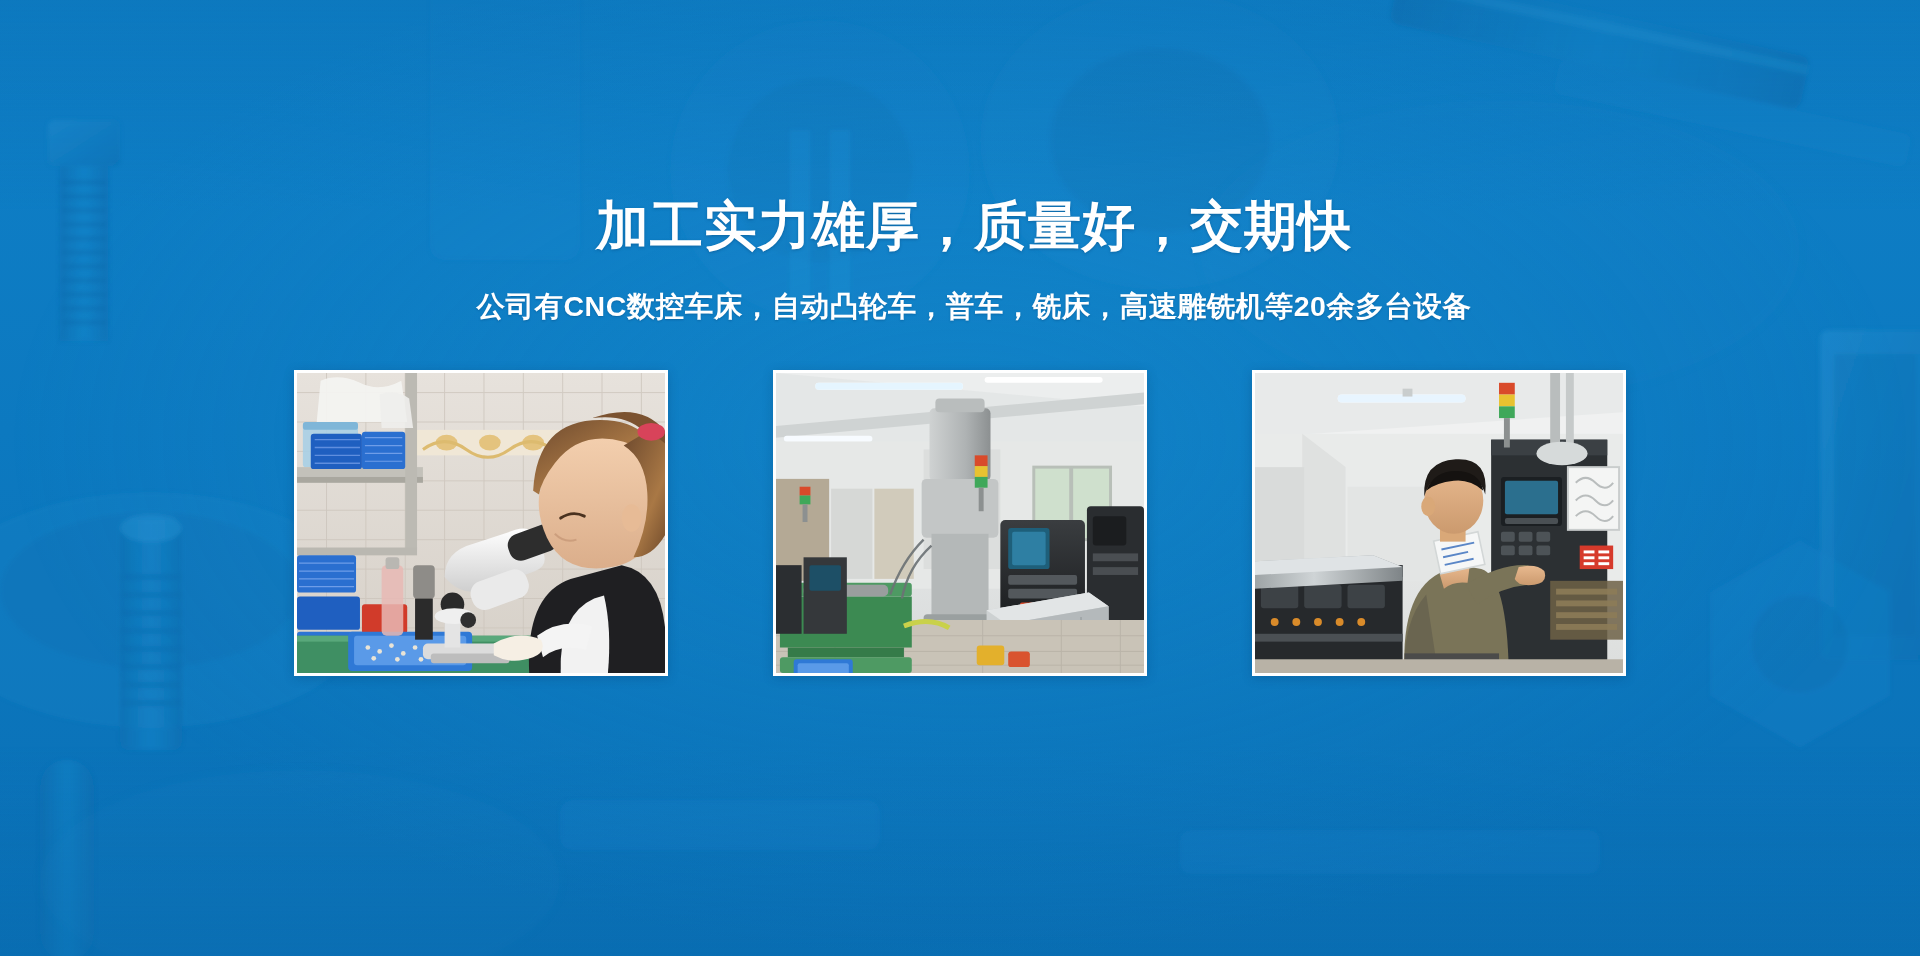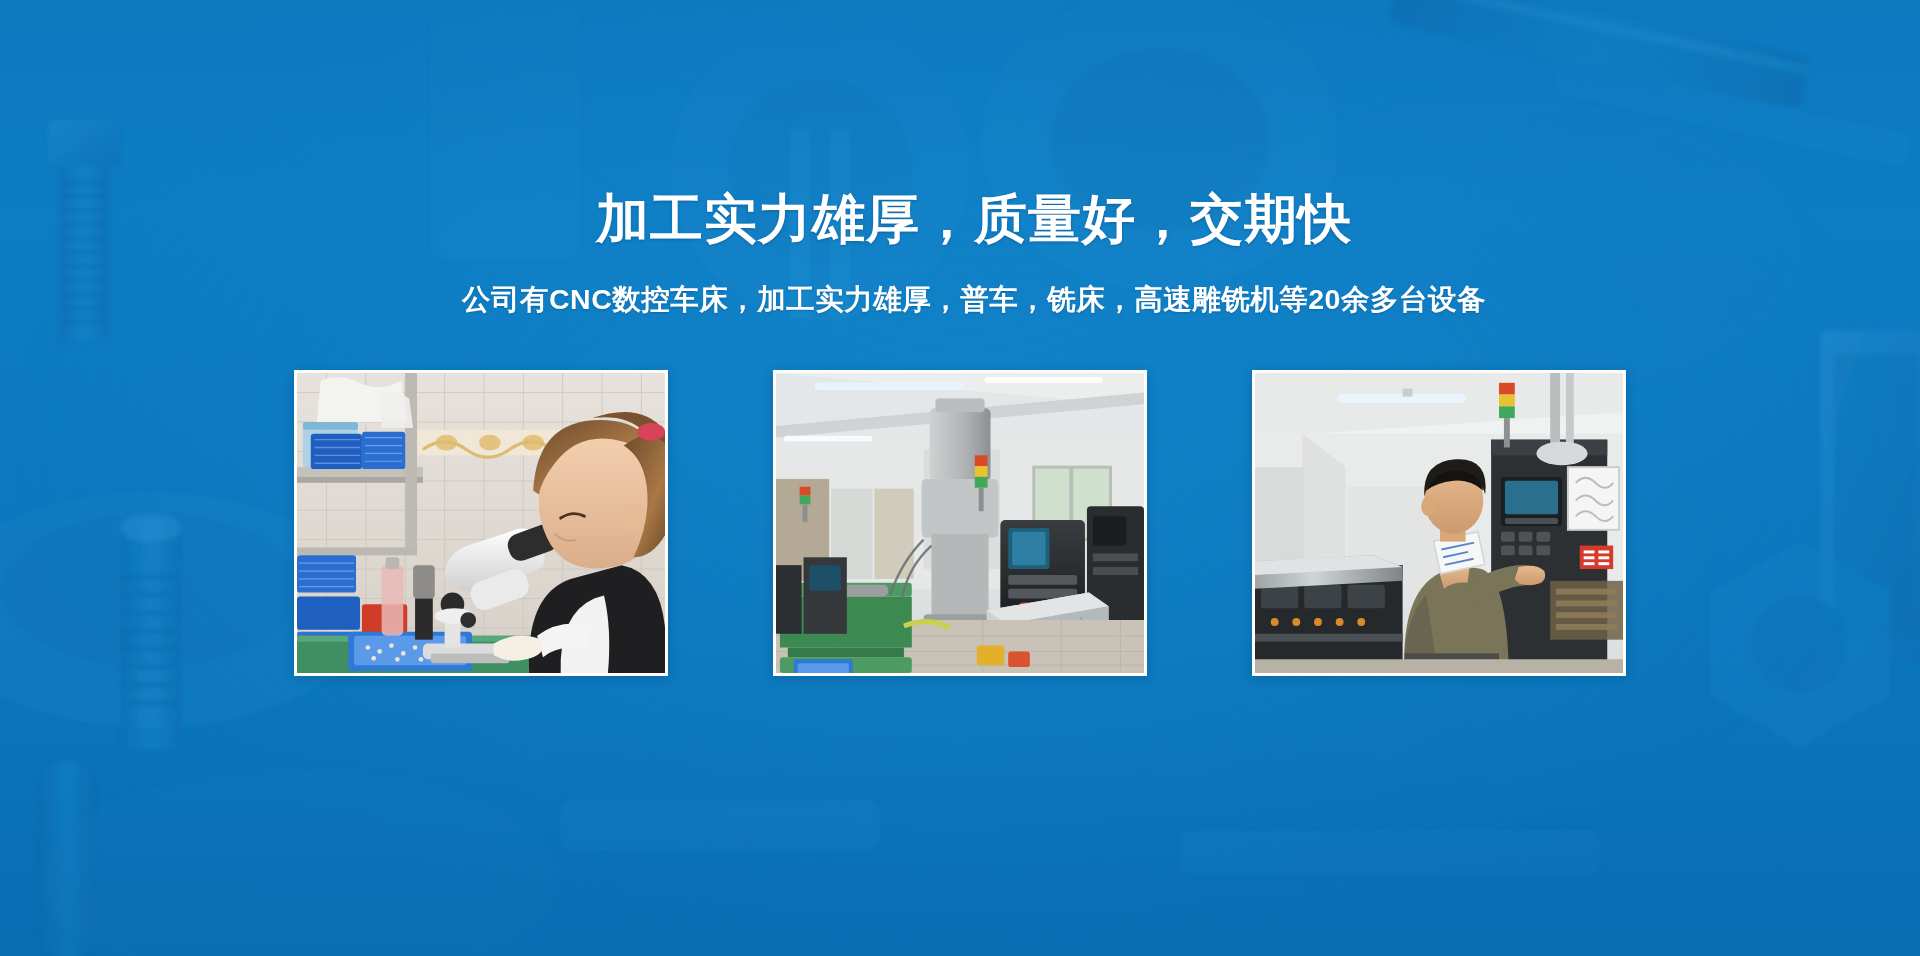--- a/index.html
+++ b/index.html
@@ -28,21 +28,21 @@
   .bg-vignette{
     position:absolute;inset:0;
     background:
       radial-gradient(ellipse 1400px 760px at 50% 46%, rgba(28,150,214,.30) 0%, rgba(12,121,192,0) 68%),
       linear-gradient(180deg, rgba(8,104,170,.30) 0%, rgba(12,121,192,0) 22%, rgba(12,121,192,0) 78%, rgba(8,104,170,.32) 100%);
     pointer-events:none;
   }
 
   
   .text-block{
-    position:absolute;left:0;right:0;top:186px;
+    position:absolute;left:0;right:0;top:193px;
     text-align:center;
     z-index:4;
     padding-left:28px;
   }
   .headline{
     margin:0;
     font-size:53px;
     line-height:66px;
     font-weight:bold;
     color:#ffffff;
@@ -206,21 +206,21 @@
         <ellipse cx="300" cy="880" rx="260" ry="110" fill="#1b8ccd" opacity=".22"></ellipse>
         <ellipse cx="1500" cy="250" rx="300" ry="150" fill="#1b8ccd" opacity=".18"></ellipse>
       </g>
     </svg>
   </div>
 
   <div class="bg-vignette"></div>
 
   <div class="text-block">
     <h1 class="headline">加工实力雄厚，质量好，交期快</h1>
-    <p class="subhead">公司有CNC数控车床，加工实力雄厚，普车，铣床，高速雕铣机等20余多台设备</p>
+    <p class="subhead">公司有CNC数控车床，自动凸轮车，普车，铣床，高速雕铣机等20余多台设备</p>
   </div>
 
   <div class="photo-row">
 
     <figure class="photo">
       <svg viewBox="0 0 374 306" xmlns="http://www.w3.org/2000/svg" preserveAspectRatio="none">
         <defs>
           <linearGradient id="tileWall" x1="0" y1="0" x2="0" y2="1">
             <stop offset="0%" stop-color="#e7e2dc"></stop>
               <stop offset="100%" stop-color="#d6d0c8"></stop>

